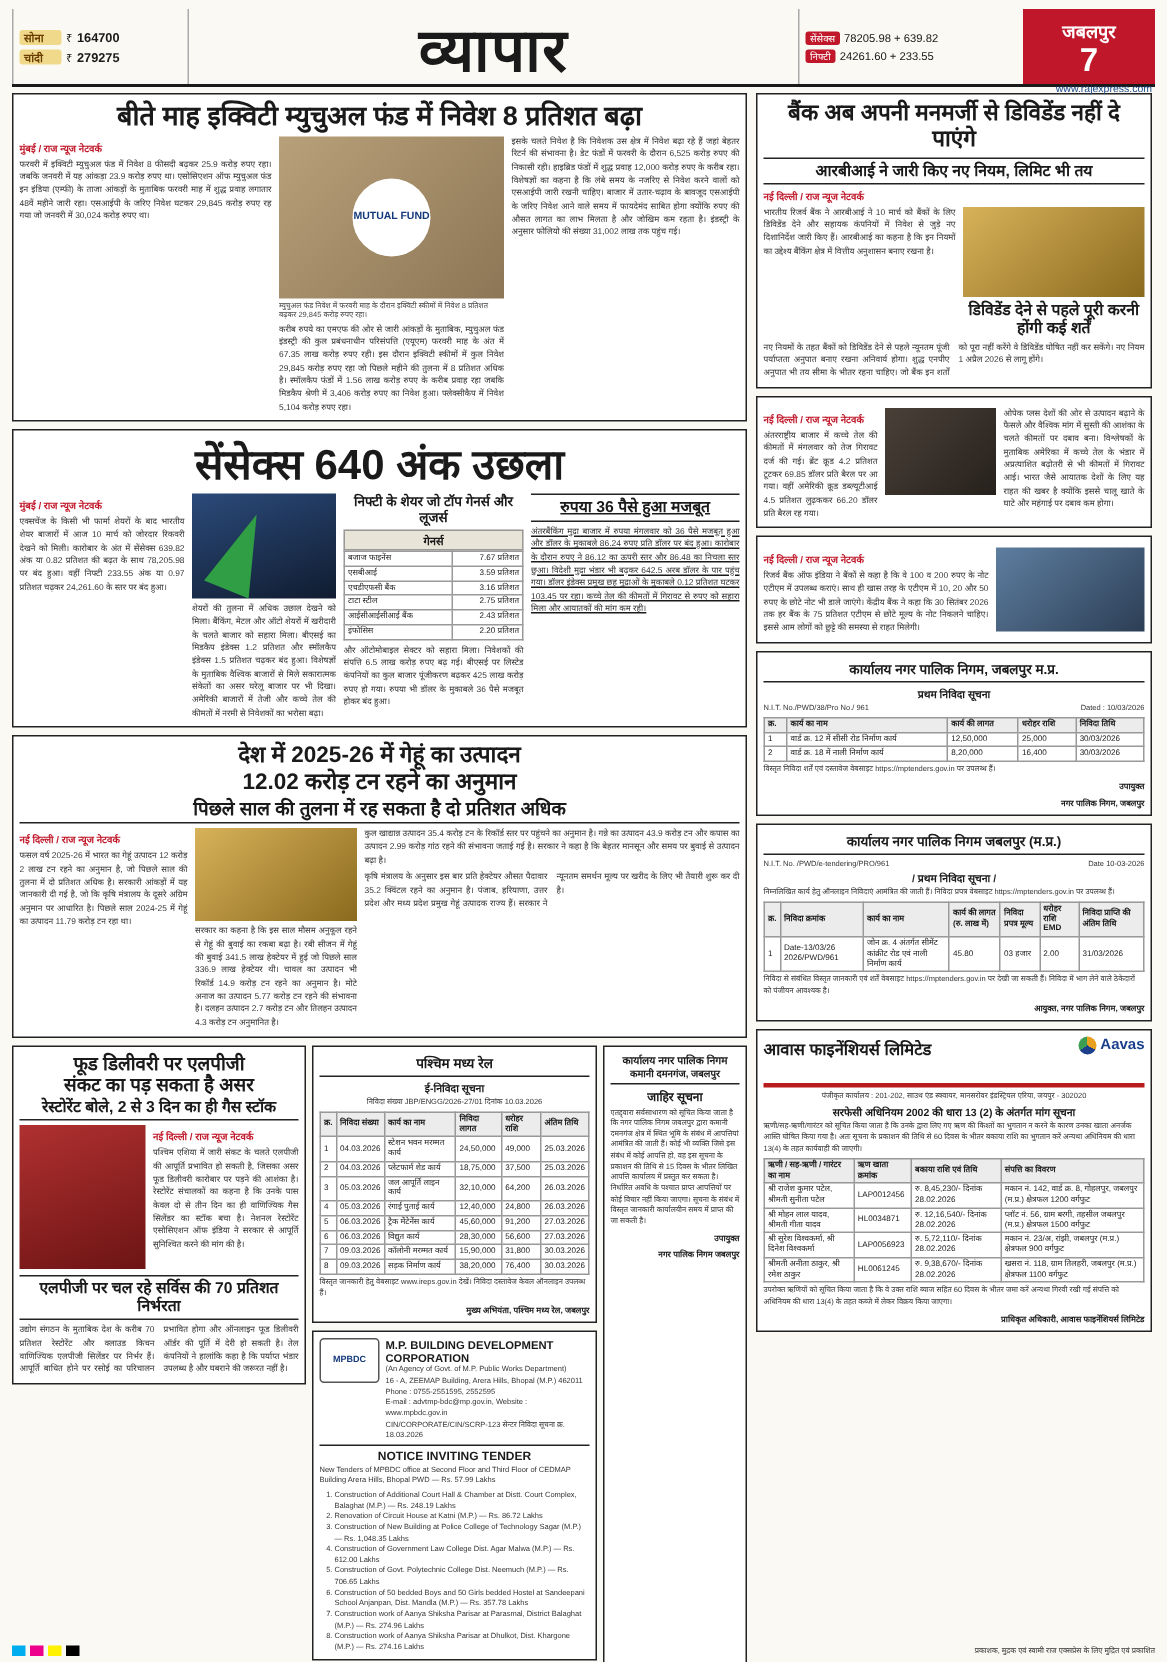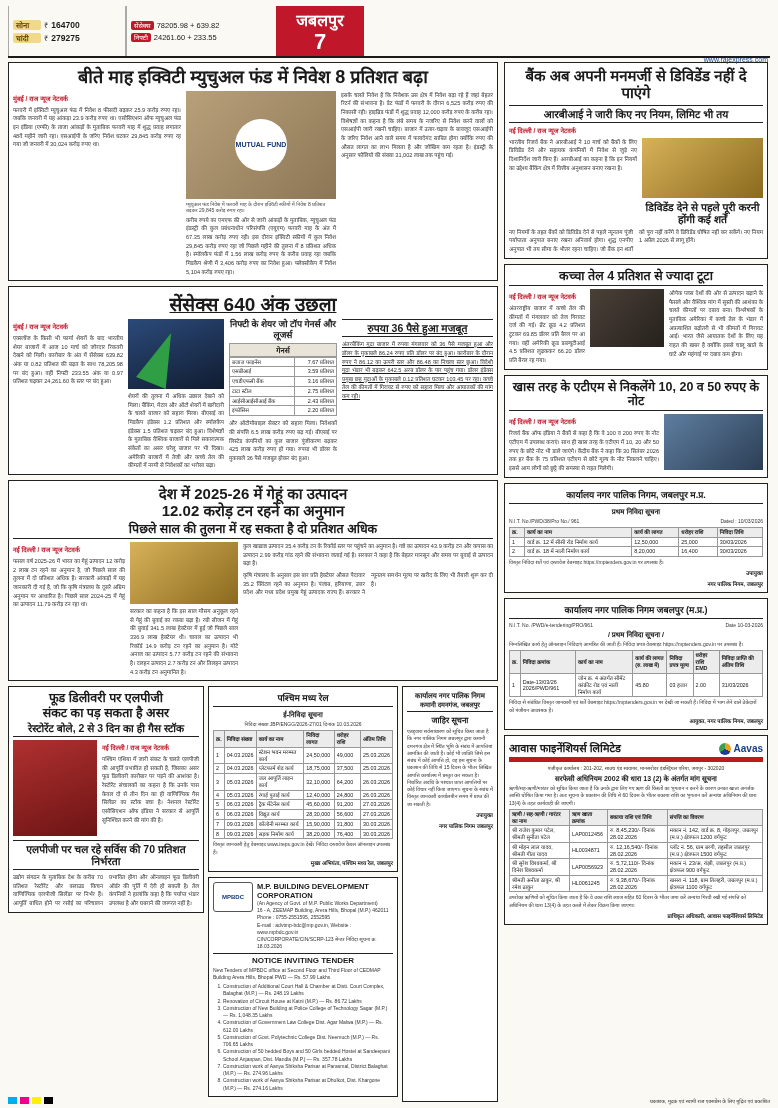--- a/index.html
+++ b/index.html
@@ -24,32 +24,32 @@
   .rate-row { display:flex; font-size:7.5px; gap:3px; }
   .rate-lbl { background:#f0d98a; color:#6b3f00; padding:0 3px; border-radius:2px; font-weight:bold; min-width:28px; }
   .rate-val { font-weight:bold; font-size:8.5px; }
   .mh-center { flex:1; display:flex; align-items:center; justify-content:center; }
   .mh-title { font-size: 40px; font-weight:bold; letter-spacing:1px; }
   .mh-idx { width: 150px; border-left:1px solid #aaa; display:flex; flex-direction:column; justify-content:center; gap:3px; padding:0 4px; }
   .idx-row { font-size:7.5px; display:flex; gap:3px; align-items:center; }
   .idx-lbl { background:#c0182a; color:#fff; padding:0 3px; border-radius:2px; font-size:6.5px; }
   .mh-city { width: 88px; background:#c0182a; color:#fff; display:flex; flex-direction:column;
              align-items:center; justify-content:center; }
-  .mh-city .c { font-size:16px; font-weight:bold; }
+  .mh-city .c { font-size:12px; font-weight:bold; }
   .mh-city .n { font-size:22px; font-weight:bold; line-height:1; }
   .mh-url { position:absolute; right:10px; top:56px; font-size:7px; color:#1a4a8a; }
 
   
   .cols { display:flex; gap:6px; margin-top:4px; }
   .col-l { width: 490px; }
   .col-r { width: 264px; }
 
   .box { border:1px solid #222; padding:4px; margin-bottom:5px; background:#fff; }
   .hl { font-weight:bold; line-height:1.15;text-align:center; }
-  .h-xxl { font-size:19px;text-decoration:underline; }
+  .h-xxl { font-size:28px; }
   .h-xl { font-size:18px; }
   .h-l { font-size:15px; }
   .h-m { font-size:12.5px; }
   .h-s { font-size:10.5px; }
   .byline { font-size:6.5px; color:#c0182a; font-weight:bold; margin:3px 0; }
   .body-txt { font-size:5.6px; line-height:1.55; text-align:justify; color:#333; }
   .cols2 { column-count:2; column-gap:6px; }
 
   .photo { background:linear-gradient(135deg,#b8a07a,#8d7655); position:relative; overflow:hidden; }
   .photo.dark { background:linear-gradient(135deg,#4a4038,#26211c); }
@@ -76,22 +76,22 @@
 
   .gain-head { font-size:9px; font-weight:bold; text-align:center; line-height:1.2; }
 
   .notice-head { text-align:center; font-weight:bold; font-size:9px; border-bottom:1px solid #222;
                  padding-bottom:2px; margin-bottom:3px; }
   .notice-sub { text-align:center; font-weight:bold; font-size:7px; margin-bottom:2px; }
   .tiny { font-size:5px; line-height:1.45; color:#333; }
   .tiny-c { font-size:5px; line-height:1.45; color:#333; text-align:center; }
   .sign { font-size:5.5px; font-weight:bold; text-align:right; margin-top:3px; }
 
-  .aavas-head { display:flex; align-items:flex-end; justify-content:space-between;
-                border-bottom:5px solid #b91c1c; padding-bottom:2px; margin-bottom:3px; }
+  .aavas-head { display:flex; align-items:flex-start; justify-content:space-between;
+                border-bottom:3px solid #b91c1c; padding-bottom:16px; margin-bottom:3px; }
   .aavas-name { font-size:11px; font-weight:bold; }
   .aavas-logo { display:flex; align-items:center; gap:3px; font-size:10px; font-weight:bold; color:#1b3f8b; }
   .aavas-dot { width:12px; height:12px; border-radius:50%;
                background:conic-gradient(#e8a020 0 33%, #1b3f8b 33% 66%, #3b9e52 66% 100%); }
 
   .mpbdc { display:flex; gap:4px; align-items:flex-start; }
   .mp-logo { width:40px; height:30px; background:#fff; border:1px solid #555; border-radius:3px;
              display:flex; align-items:center; justify-content:center; font-size:6px; font-weight:bold; color:#14397a; }
 
   .footer-bar { position:absolute; left:8px; right:8px; bottom:4px; display:flex; align-items:center; gap:3px; }
@@ -114,20 +114,23 @@
         <span class="rate-lbl">सोना</span>
         <span>₹</span>
         <span class="rate-val">164700</span>
       </div>
       <div class="rate-row">
         <span class="rate-lbl">चांदी</span>
         <span>₹</span>
         <span class="rate-val">279275</span>
       </div>
     </div>
+    <div class="mh-center">
+      <div class="mh-title">व्यापार</div>
+    </div>
     <div class="mh-idx">
       <div class="idx-row">
         <span class="idx-lbl">सेंसेक्स</span>
         <span>78205.98 + 639.82</span>
       </div>
       <div class="idx-row">
         <span class="idx-lbl">निफ्टी</span>
         <span>24261.60 + 233.55</span>
       </div>
     </div>
@@ -168,21 +171,21 @@
           <div style="width:110px;">
             <div class="byline">मुंबई / राज न्यूज नेटवर्क</div>
             <div class="body-txt">एक्सचेंज के किसी भी फार्मा शेयरों के बाद भारतीय शेयर बाजारों में आज 10 मार्च को जोरदार रिकवरी देखने को मिली। कारोबार के अंत में सेंसेक्स 639.82 अंक या 0.82 प्रतिशत की बढ़त के साथ 78,205.98 पर बंद हुआ। वहीं निफ्टी 233.55 अंक या 0.97 प्रतिशत चढ़कर 24,261.60 के स्तर पर बंद हुआ।</div>
           </div>
           <div style="width:96px;">
             <div class="photo chart" style="height:70px;">
               <div class="arrow-up"></div>
             </div>
             <div class="body-txt" style="margin-top:3px;">शेयरों की तुलना में अधिक उछाल देखने को मिला। बैंकिंग, मेटल और ऑटो शेयरों में खरीदारी के चलते बाजार को सहारा मिला। बीएसई का मिडकैप इंडेक्स 1.2 प्रतिशत और स्मॉलकैप इंडेक्स 1.5 प्रतिशत चढ़कर बंद हुआ। विशेषज्ञों के मुताबिक वैश्विक बाजारों से मिले सकारात्मक संकेतों का असर घरेलू बाजार पर भी दिखा। अमेरिकी बाजारों में तेजी और कच्चे तेल की कीमतों में नरमी से निवेशकों का भरोसा बढ़ा।</div>
           </div>
-          <div style="width:108px;">
+          <div style="width:120px;">
             <div class="gain-head">निफ्टी के शेयर जो टॉप गेनर्स और लूजर्स</div>
             <div style="margin-top:2px;">
               <div class="tbl-title">गेनर्स</div>
               <table class="dt">
                 <tbody id="gainers-body">
                     <tr>
                       <td>बजाज फाइनेंस</td>
                       <td style="text-align: right;">7.67 प्रतिशत</td>
                     </tr>
                     <tr>
@@ -399,37 +402,35 @@
           </div>
           <div style="flex:1;">
             <div class="photo gold" style="height:60px;"></div>
             <div class="hl h-s" style="margin-top:3px;">डिविडेंड देने से पहले पूरी करनी होंगी कई शर्तें</div>
           </div>
         </div>
         <div class="body-txt cols2" style="margin-top:3px;">नए नियमों के तहत बैंकों को डिविडेंड देने से पहले न्यूनतम पूंजी पर्याप्तता अनुपात बनाए रखना अनिवार्य होगा। शुद्ध एनपीए अनुपात भी तय सीमा के भीतर रहना चाहिए। जो बैंक इन शर्तों को पूरा नहीं करेंगे वे डिविडेंड घोषित नहीं कर सकेंगे। नए नियम 1 अप्रैल 2026 से लागू होंगे।</div>
       </div>
 
       <div class="box">
-        <div class="hl h-m" style="border-bottom:1px solid #222;padding-bottom:2px;">कच्चा तेल 4 प्रतिशत से ज्यादा टूटा</div>
         <div class="flexrow" style="margin-top:3px;">
           <div style="width:76px;">
             <div class="byline">नई दिल्ली / राज न्यूज नेटवर्क</div>
             <div class="body-txt">अंतरराष्ट्रीय बाजार में कच्चे तेल की कीमतों में मंगलवार को तेज गिरावट दर्ज की गई। ब्रेंट क्रूड 4.2 प्रतिशत टूटकर 69.85 डॉलर प्रति बैरल पर आ गया। वहीं अमेरिकी क्रूड डब्ल्यूटीआई 4.5 प्रतिशत लुढ़ककर 66.20 डॉलर प्रति बैरल रह गया।</div>
           </div>
           <div style="width:74px;">
             <div class="photo dark" style="height:58px;"></div>
           </div>
           <div style="flex:1;">
             <div class="body-txt">ओपेक प्लस देशों की ओर से उत्पादन बढ़ाने के फैसले और वैश्विक मांग में सुस्ती की आशंका के चलते कीमतों पर दबाव बना। विश्लेषकों के मुताबिक अमेरिका में कच्चे तेल के भंडार में अप्रत्याशित बढ़ोतरी से भी कीमतों में गिरावट आई। भारत जैसे आयातक देशों के लिए यह राहत की खबर है क्योंकि इससे चालू खाते के घाटे और महंगाई पर दबाव कम होगा।</div>
           </div>
         </div>
       </div>
 
       <div class="box">
-        <div class="hl h-m" style="border-bottom:1px solid #222;padding-bottom:2px;">खास तरह के एटीएम से निकलेंगे 10, 20 व 50 रुपए के नोट</div>
         <div class="flexrow" style="margin-top:3px;">
           <div style="width:150px;">
             <div class="byline">नई दिल्ली / राज न्यूज नेटवर्क</div>
             <div class="body-txt">रिजर्व बैंक ऑफ इंडिया ने बैंकों से कहा है कि वे 100 व 200 रुपए के नोट एटीएम में उपलब्ध कराएं। साथ ही खास तरह के एटीएम में 10, 20 और 50 रुपए के छोटे नोट भी डाले जाएंगे। केंद्रीय बैंक ने कहा कि 30 सितंबर 2026 तक हर बैंक के 75 प्रतिशत एटीएम से छोटे मूल्य के नोट निकलने चाहिए। इससे आम लोगों को छुट्टे की समस्या से राहत मिलेगी।</div>
           </div>
           <div style="flex:1;">
             <div class="photo blue" style="height:56px;"></div>
           </div>
         </div>
       </div>

